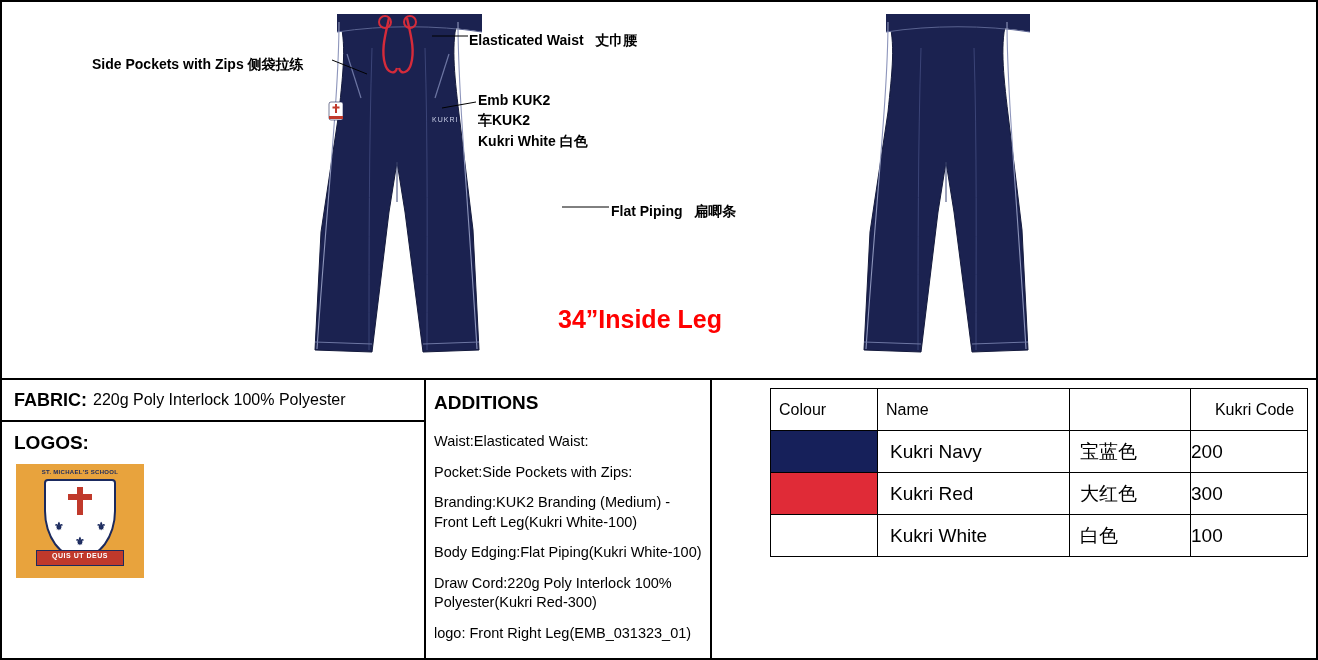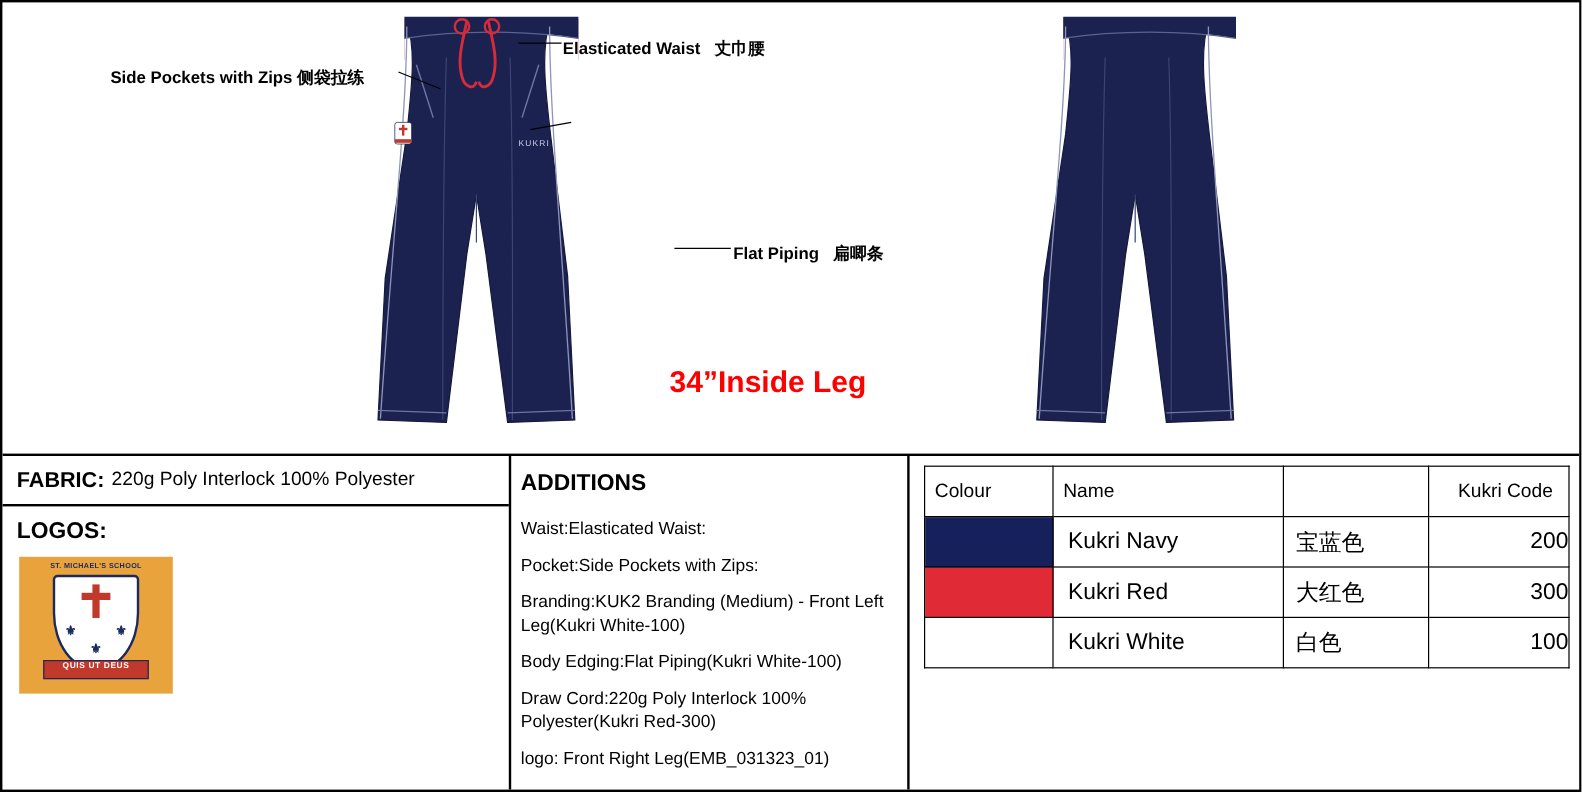--- a/index.html
+++ b/index.html
@@ -167,21 +167,21 @@
     font-weight: bold;
     color: #ffffff;
     letter-spacing: .5px;
   }
 
   
   #additions-block {
     position: absolute;
     left: 424px;
     top: 378px;
-    width: 332px;
+    width: 286px;
     height: 280px;
     border-right: 2px solid #000000;
     box-sizing: border-box;
   }
   #additions-title {
     position: absolute;
     left: 8px;
     top: 12px;
     font-size: 19px;
     font-weight: bold;
@@ -236,21 +236,21 @@
     color: #000;
   }
   #colour-table td.cn {
     font-size: 19px;
     padding-left: 10px;
     color: #000;
     width: 110px;
   }
   #colour-table td.code {
     font-size: 19px;
-    text-align: right;
+    text-align: left;
     color: #000;
     width: 116px;
   }
 </style>
 </head>
 <body>
 
 <div id="sheet">
 
   <div id="illustration">
@@ -326,20 +326,25 @@
     <div class="callout" style="left:90px; top:52px;">
       <span>Side Pockets with Zips</span>
       <span class="cn">侧袋拉练</span>
     </div>
 
     <div class="callout" style="left:467px; top:28px;">
       <span>Elasticated Waist</span>
       &nbsp;&nbsp;<span class="cn">丈巾腰</span>
     </div>
 
+    <div class="callout" style="left:476px; top:88px;">
+      <div>Emb KUK2</div>
+      <div>车KUK2</div>
+      <div>Kukri White  白色</div>
+    </div>
 
     <div class="callout" style="left:609px; top:199px;">
       <span>Flat Piping</span>
       &nbsp;&nbsp;<span class="cn">扁唧条</span>
     </div>
 
     <div id="leg-length">34”Inside Leg</div>
   </div>
 
   <div id="fabric-block">

